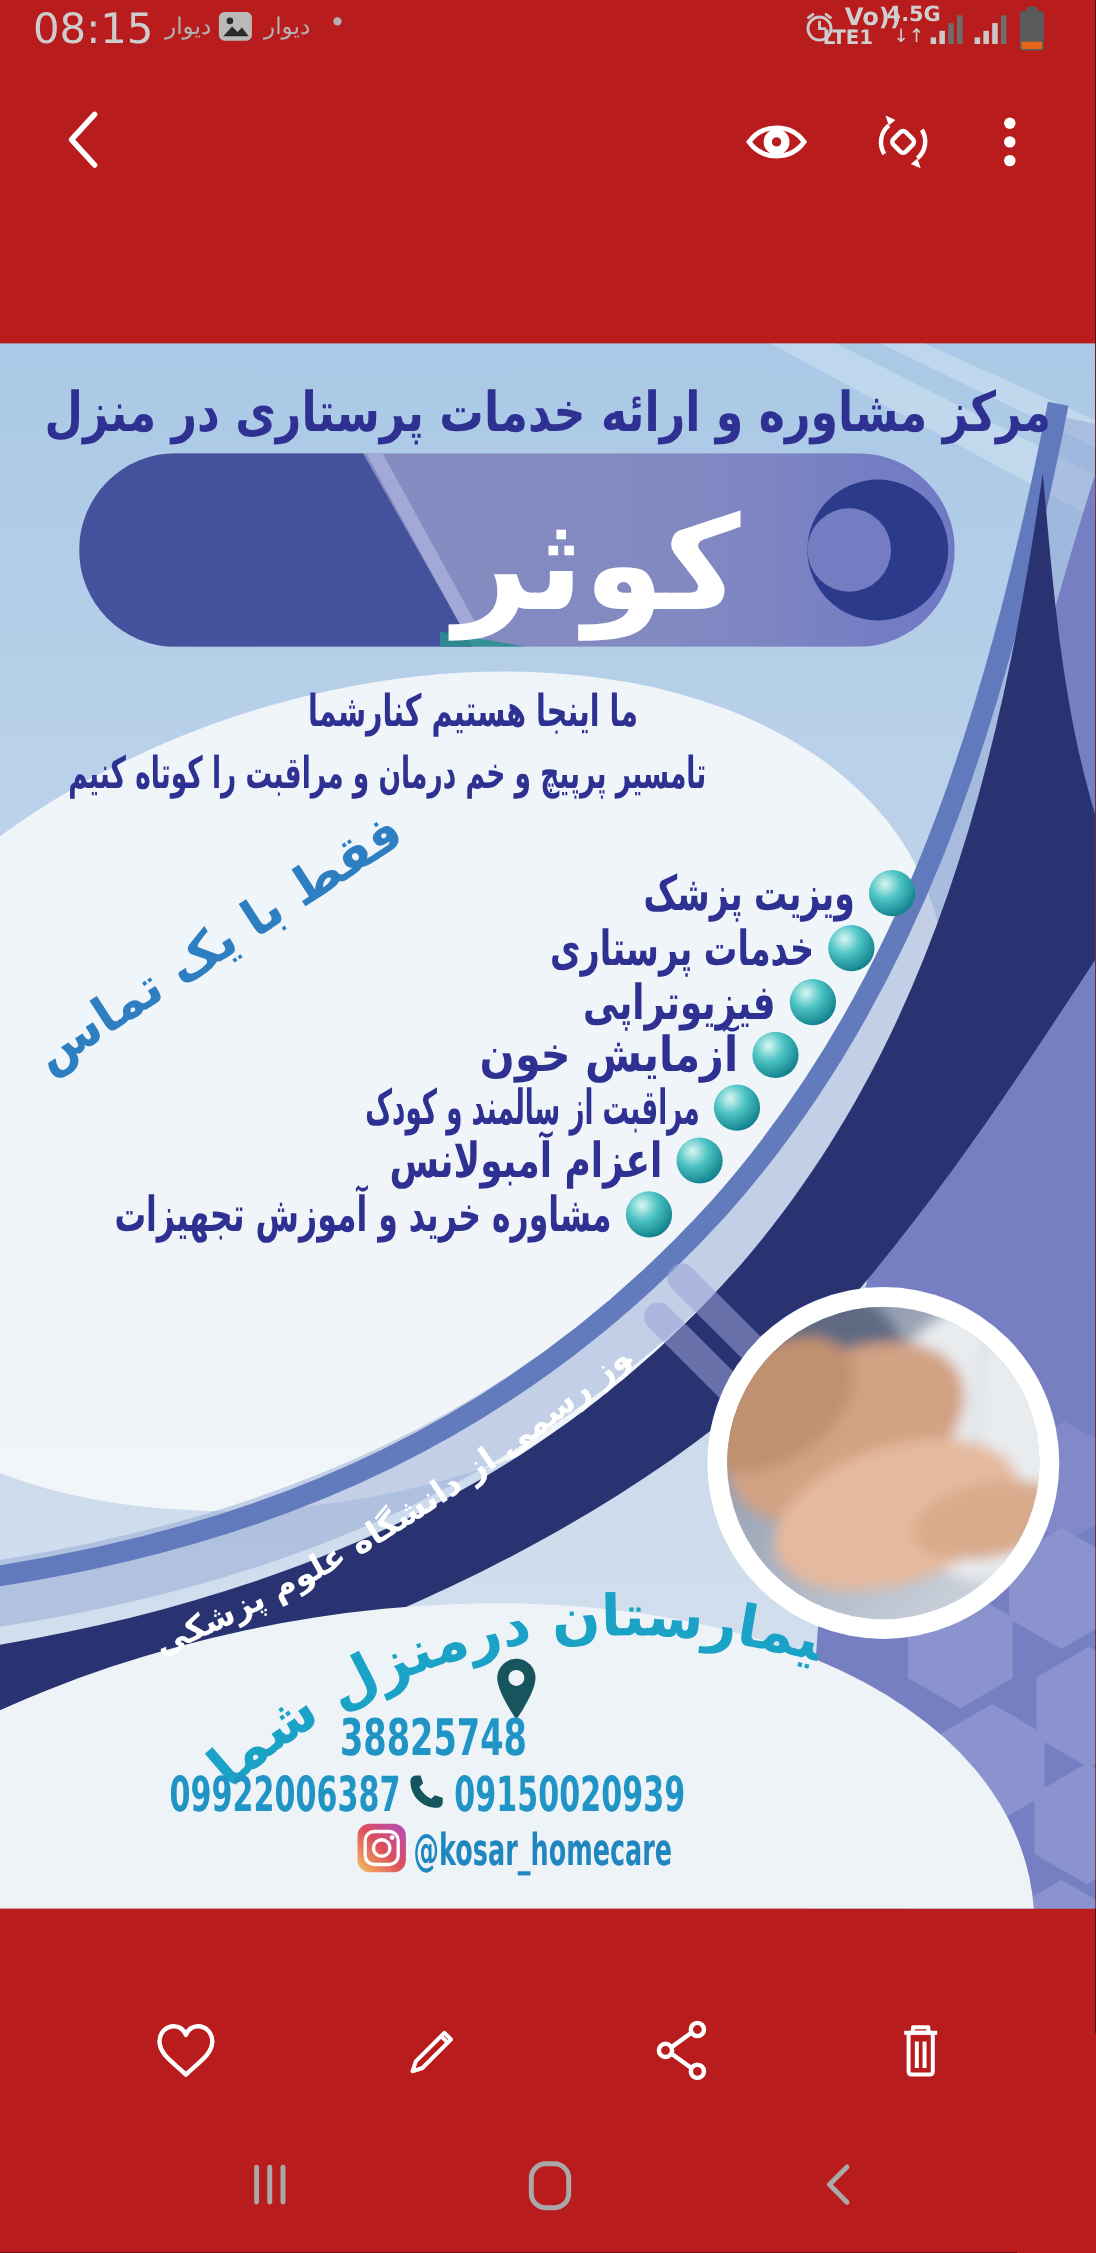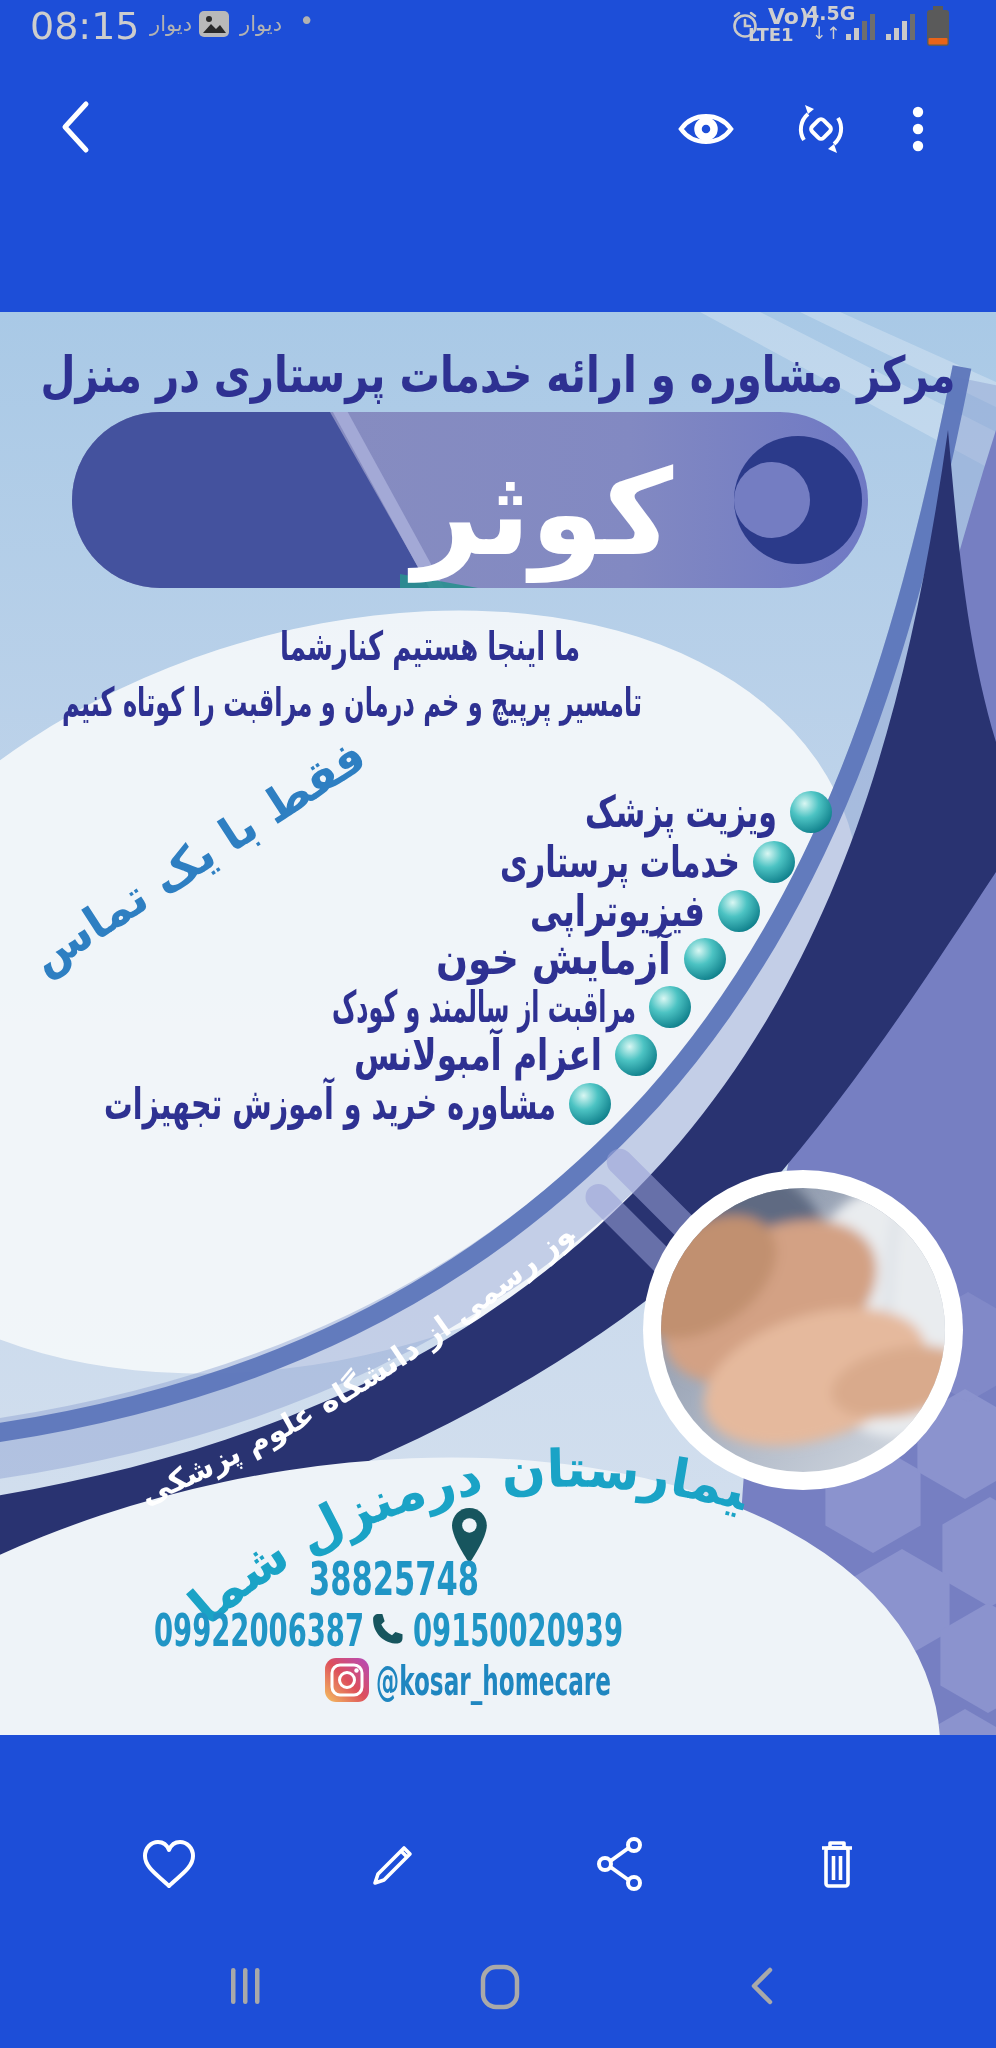--- a/index.html
+++ b/index.html
@@ -1,16 +1,16 @@
 <!DOCTYPE html>
 <html><head>
 <meta charset="utf-8">
 <style>
   html,body{margin:0;padding:0;background:#000;}
-  .phone{position:relative;width:996px;height:2048px;background:#1d4ed8;overflow:hidden;
+  .phone{position:relative;width:996px;height:2048px;background:#b91c1c;overflow:hidden;
          font-family:"DejaVu Sans",sans-serif;}
   
   .statusbar{position:absolute;top:0;left:0;width:996px;height:52px;}
   .sb-abs{position:absolute;color:#c6c6c6;white-space:nowrap;}
   .sb-time{left:30px;top:4px;font-size:38px;color:#cdcdcd;}
   .sb-app1{left:150px;top:12px;font-size:21px;color:#b2b2b2;}
   .sb-imgicon{left:198px;top:10px;}
   .sb-app2{left:240px;top:12px;font-size:21px;color:#b2b2b2;}
   .sb-dot{left:299px;top:6px;font-size:26px;color:#b2b2b2;}
   .sb-alarm{left:730px;top:10px;}

